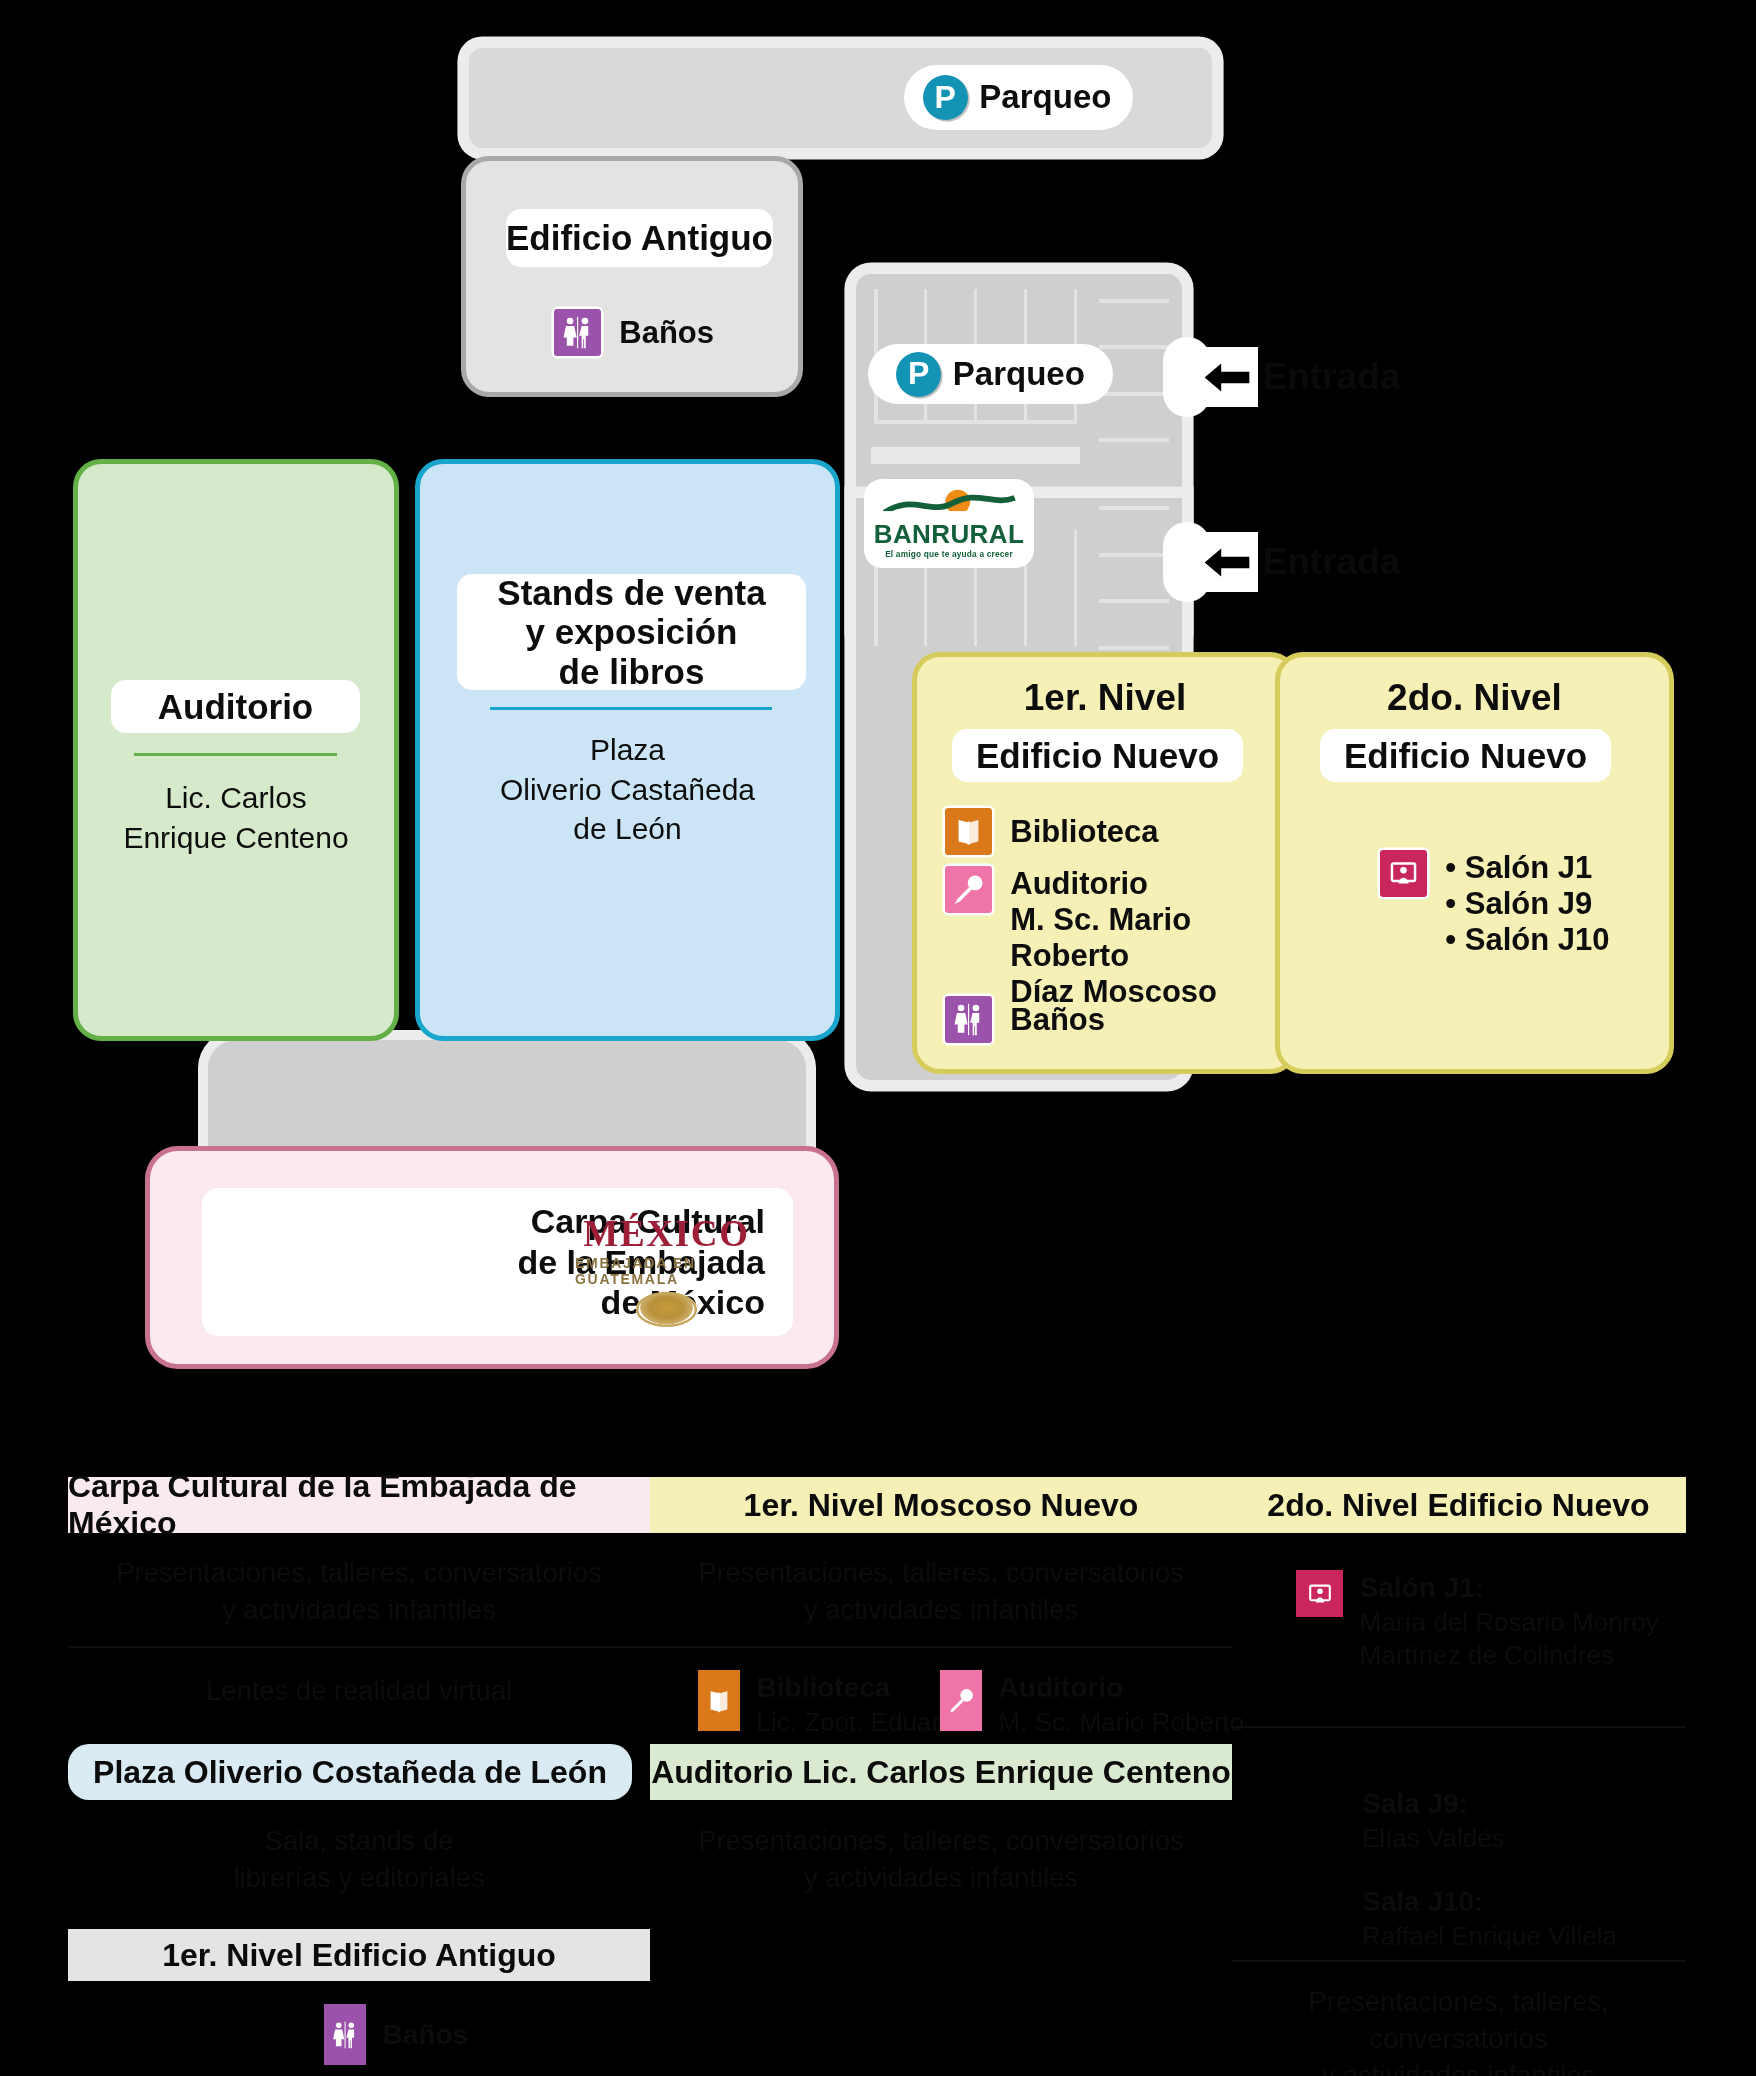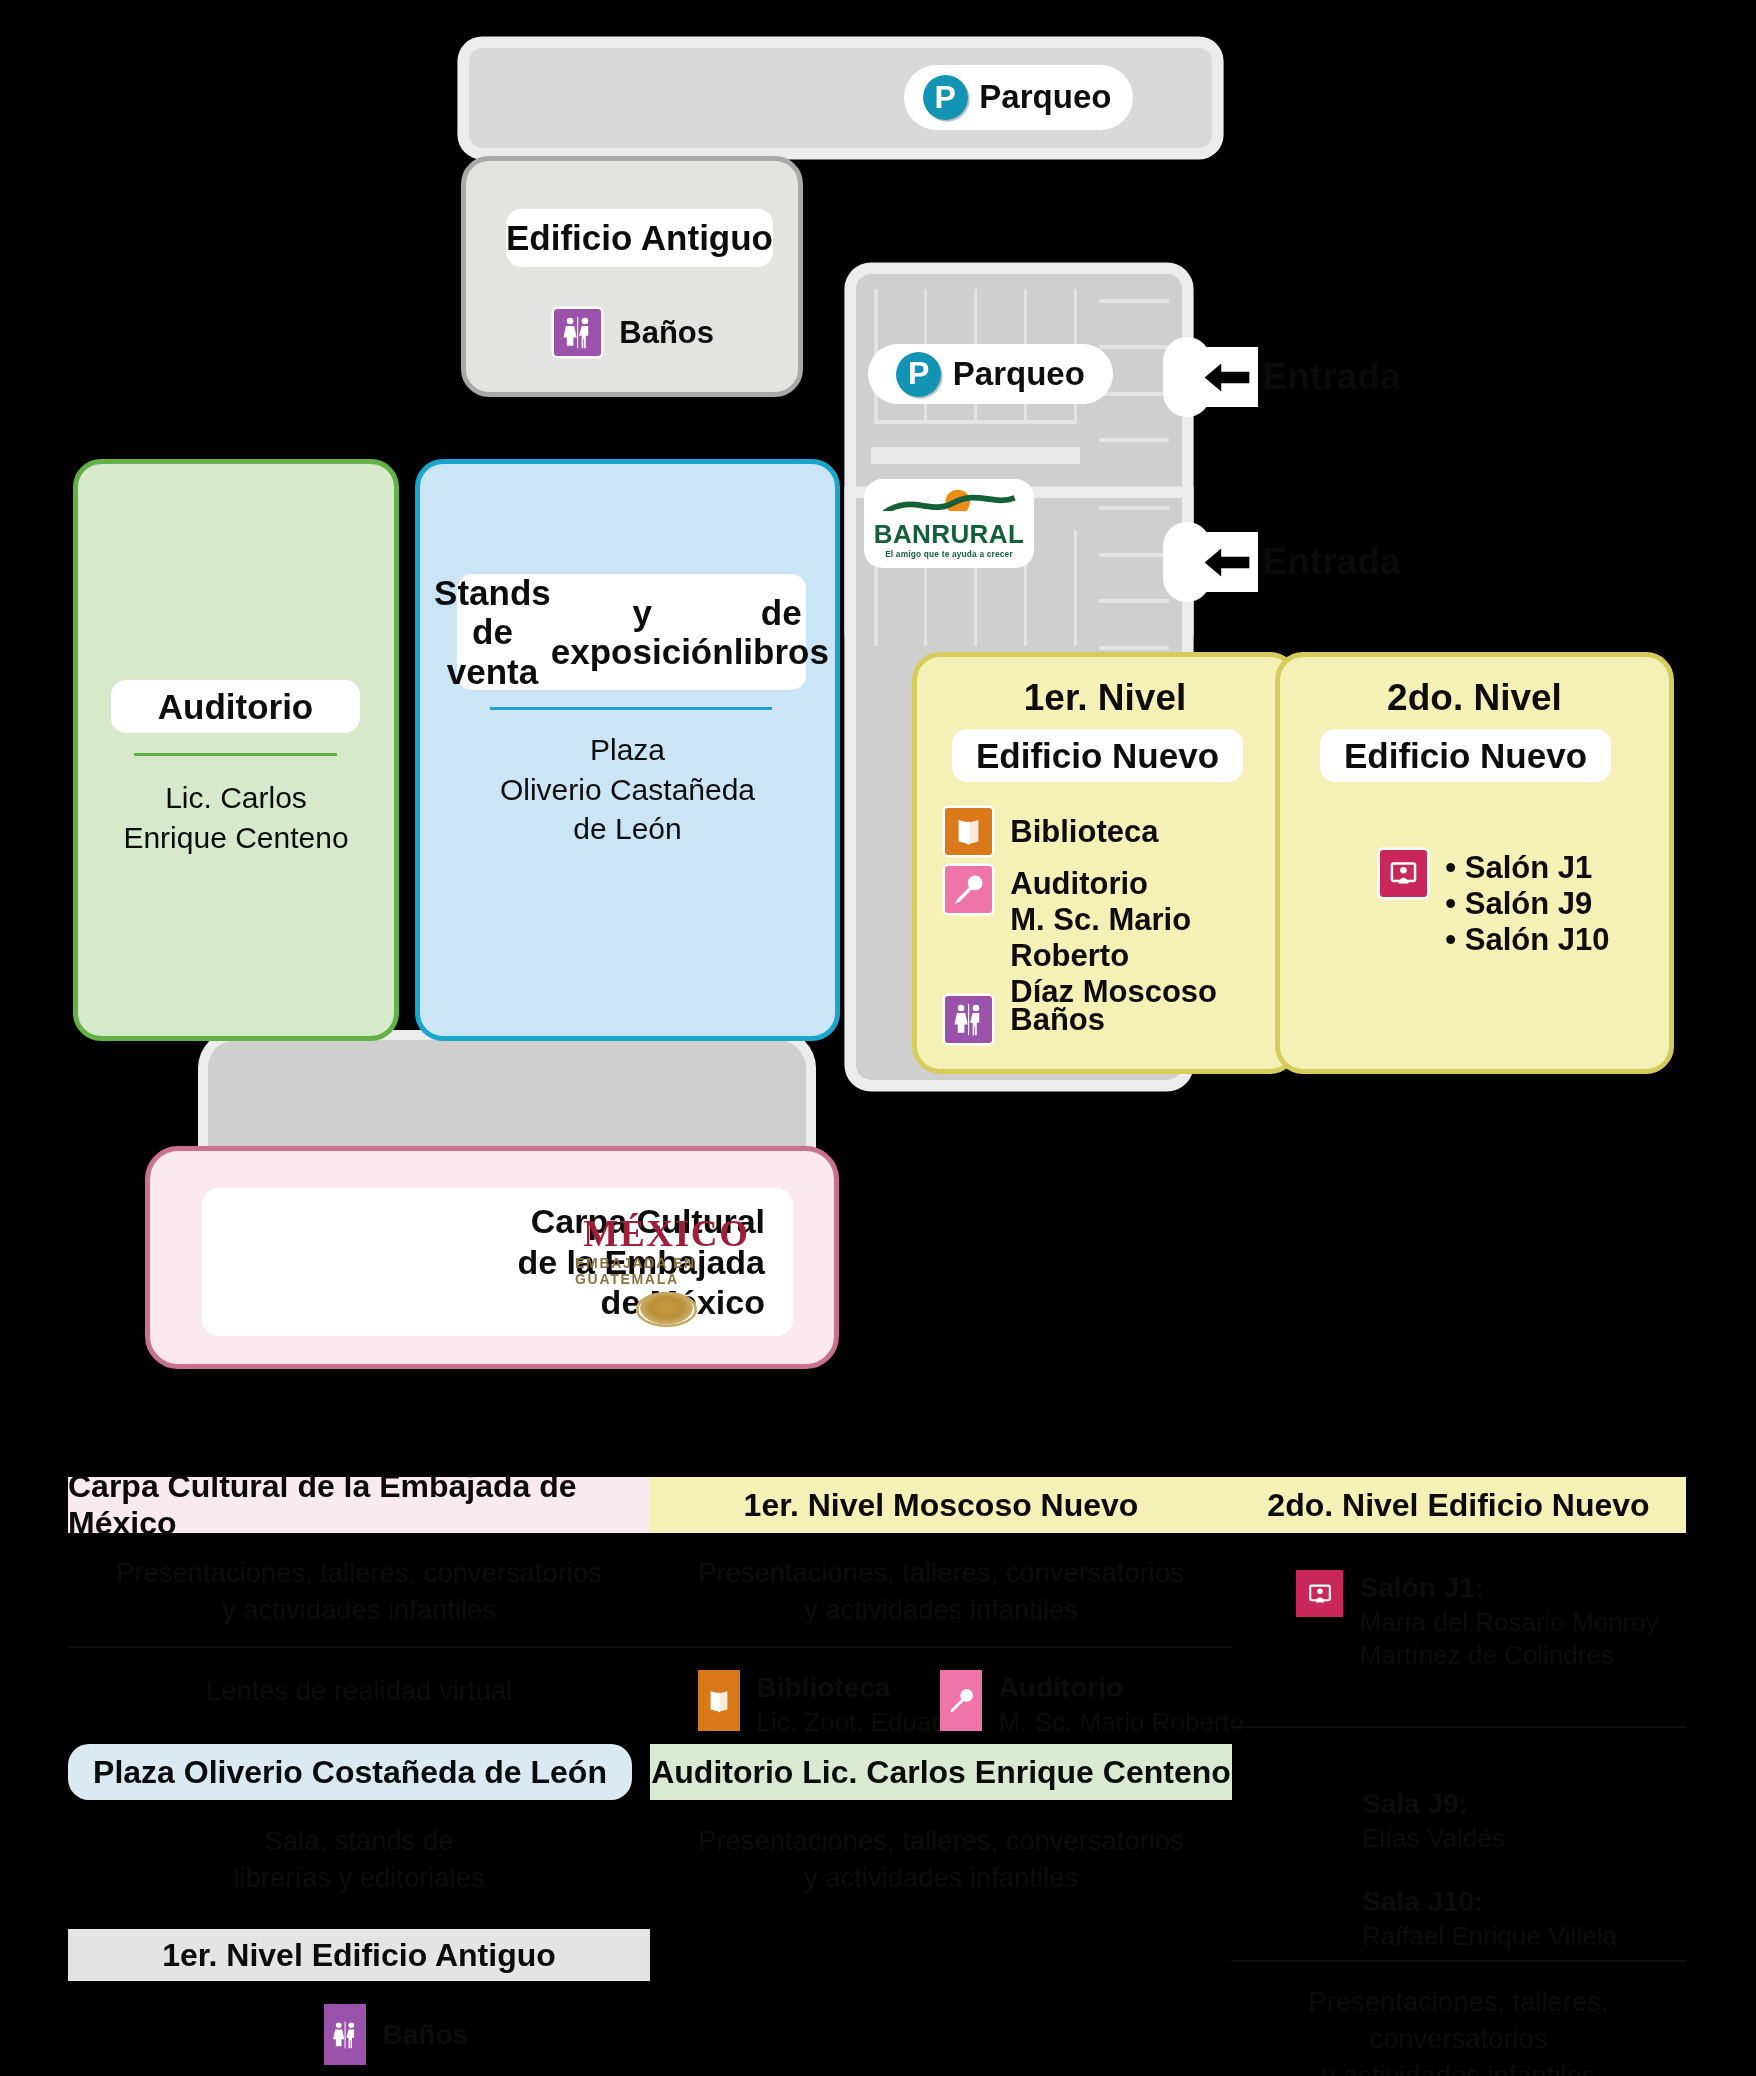--- a/index.html
+++ b/index.html
@@ -196,21 +196,21 @@
 <div class="blk dots" id="p-auditorio">
   <div class="pill" style="position:absolute;left:33px;top:216px;width:249px;height:53px;font-size:35px;">Auditorio</div>
   <div class="panel-divider" style="left:56px;top:289px;width:203px;background:#62b046;"></div>
   <div style="position:absolute;left:0;top:314px;width:100%;text-align:center;color:#0d0d0d;font-size:30px;line-height:1.32;font-weight:500;">
     <div>Lic. Carlos</div>
     <div>Enrique Centeno</div>
   </div>
 </div>
 
 <div class="blk dots" id="p-stands">
-  <div class="pill" style="position:absolute;left:37px;top:110px;width:349px;height:116px;font-size:35px;">
+  <div class="pill" style="position:absolute;left:37px;top:110px;width:349px;height:116px;font-size:35px;flex-direction:column;">
     <div>Stands de venta</div>
     <div>y exposición</div>
     <div>de libros</div>
   </div>
   <div class="panel-divider" style="left:70px;top:243px;width:282px;background:#1aa6cc;"></div>
   <div style="position:absolute;left:0;top:266px;width:100%;text-align:center;color:#0d0d0d;font-size:30px;line-height:1.32;font-weight:500;">
     <div>Plaza</div>
     <div>Oliverio Castañeda</div>
     <div>de León</div>
   </div>

